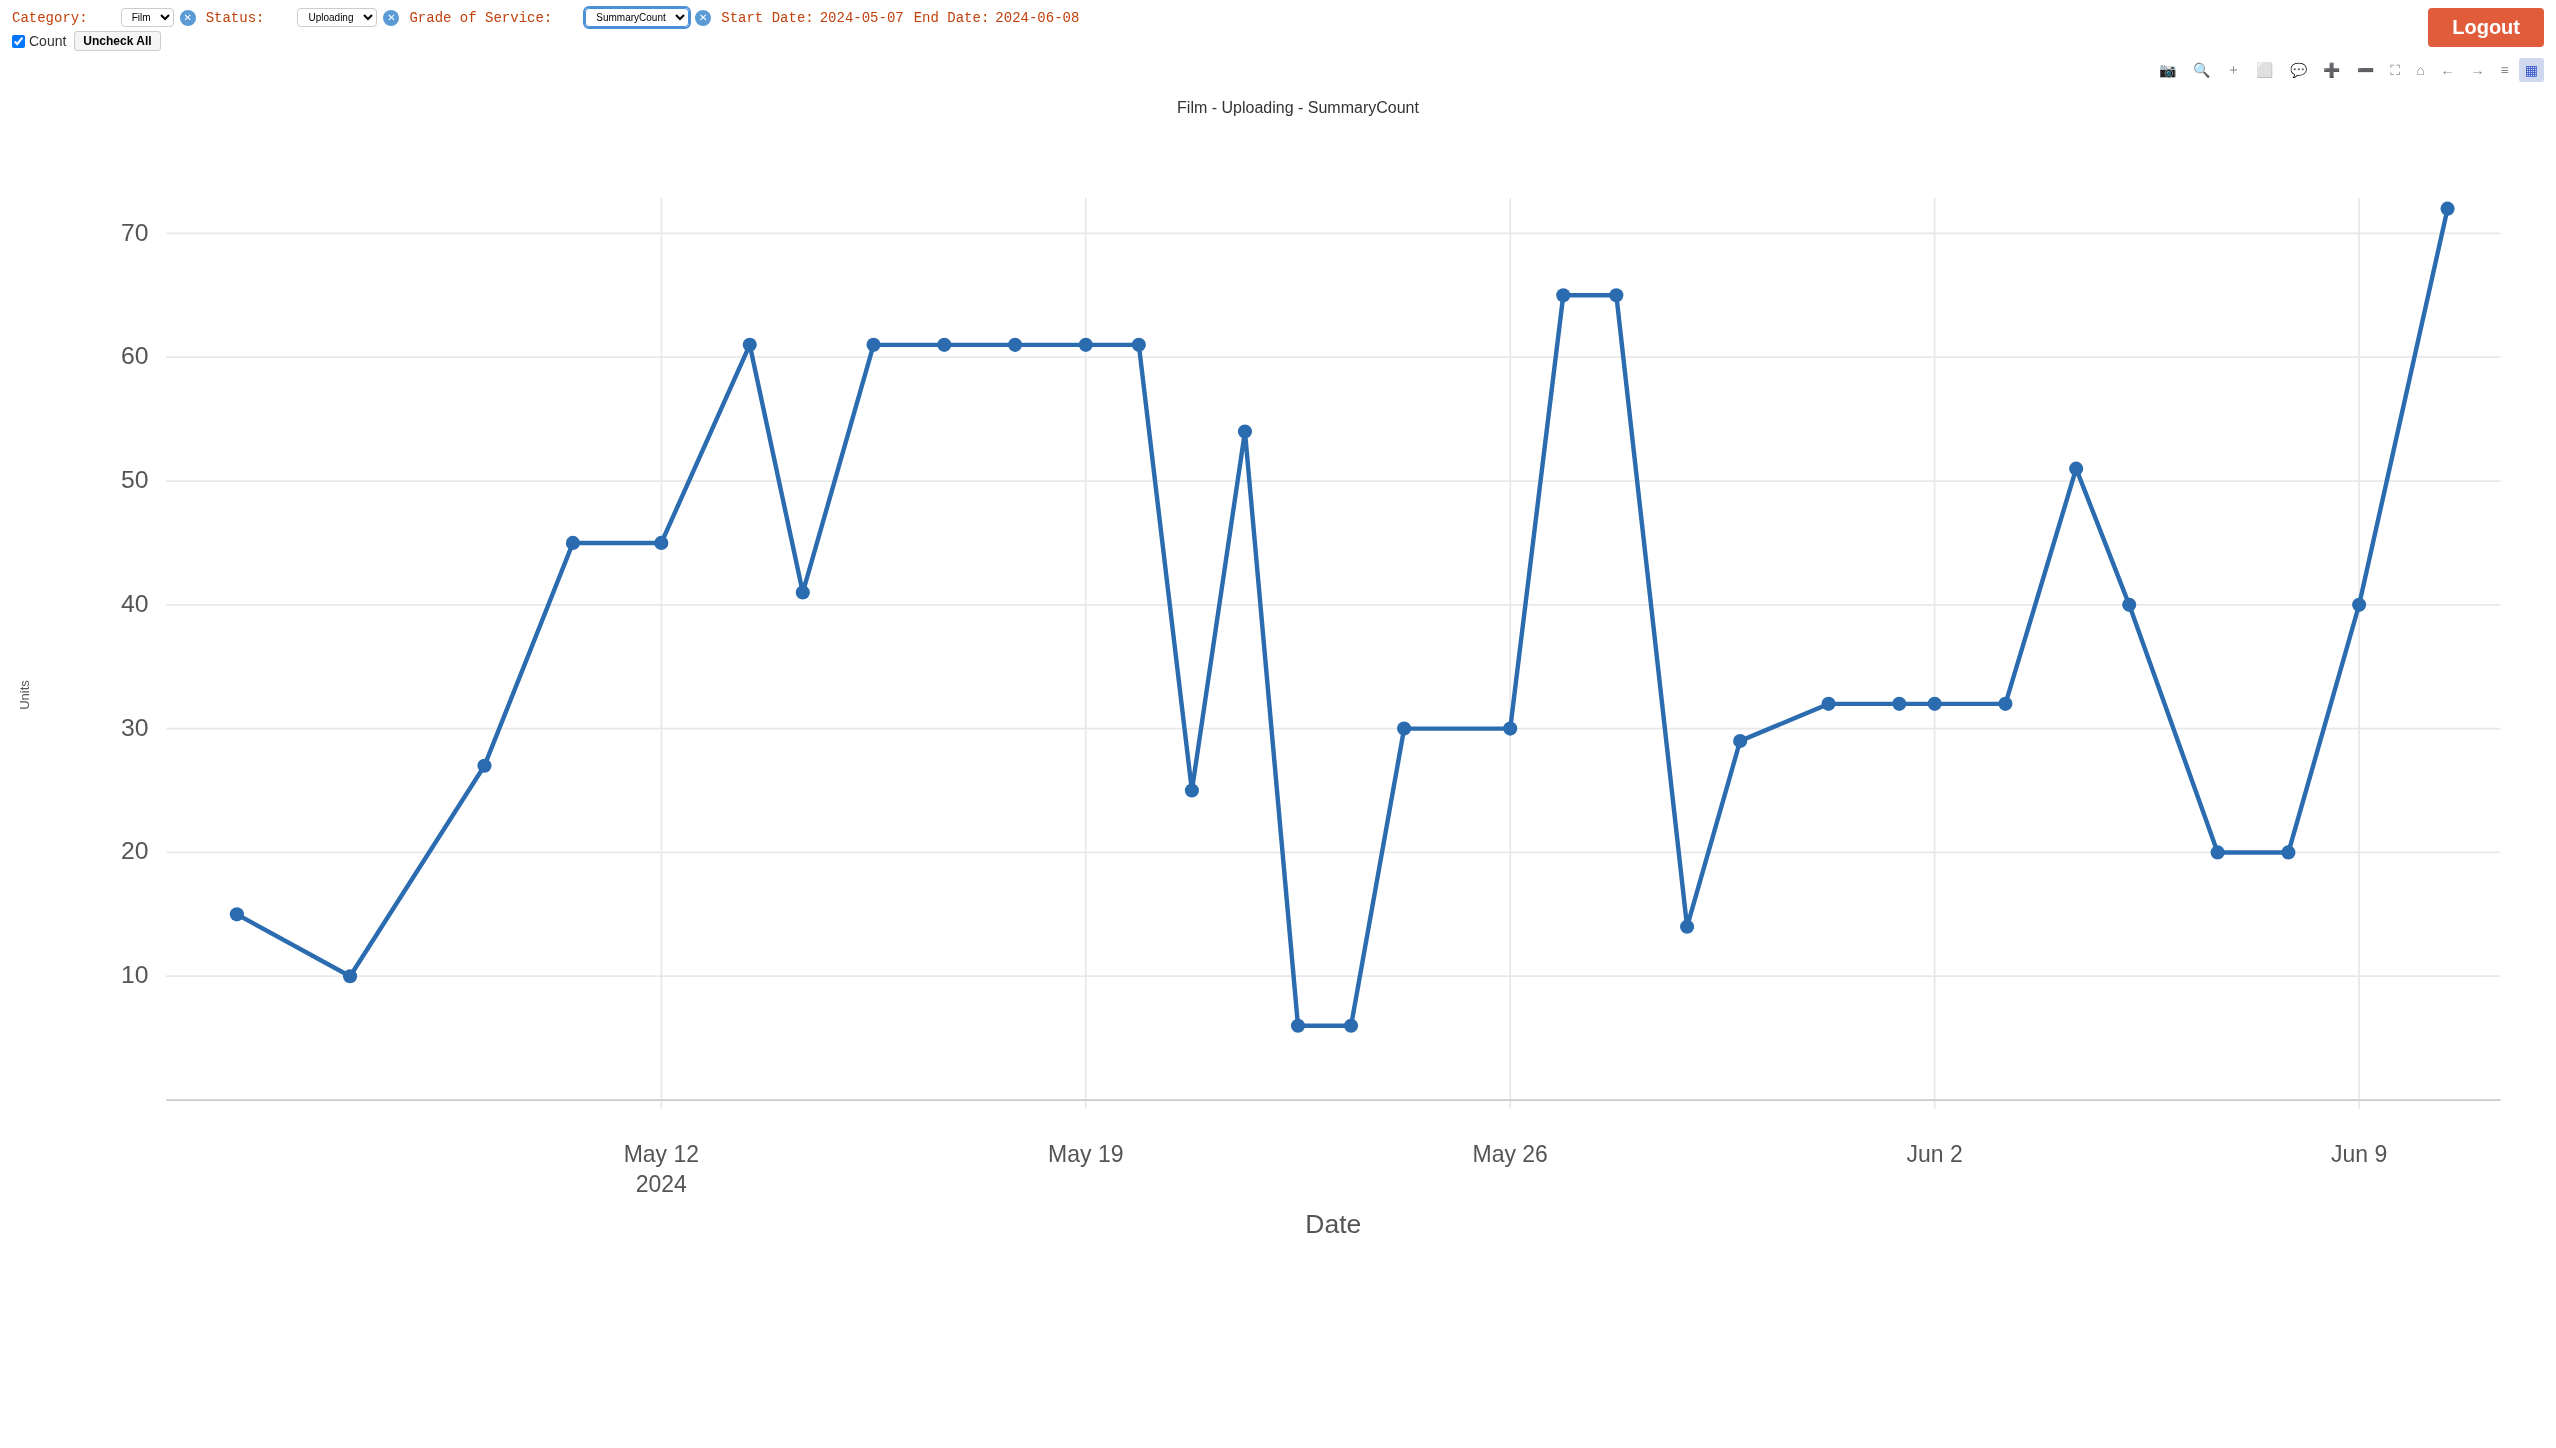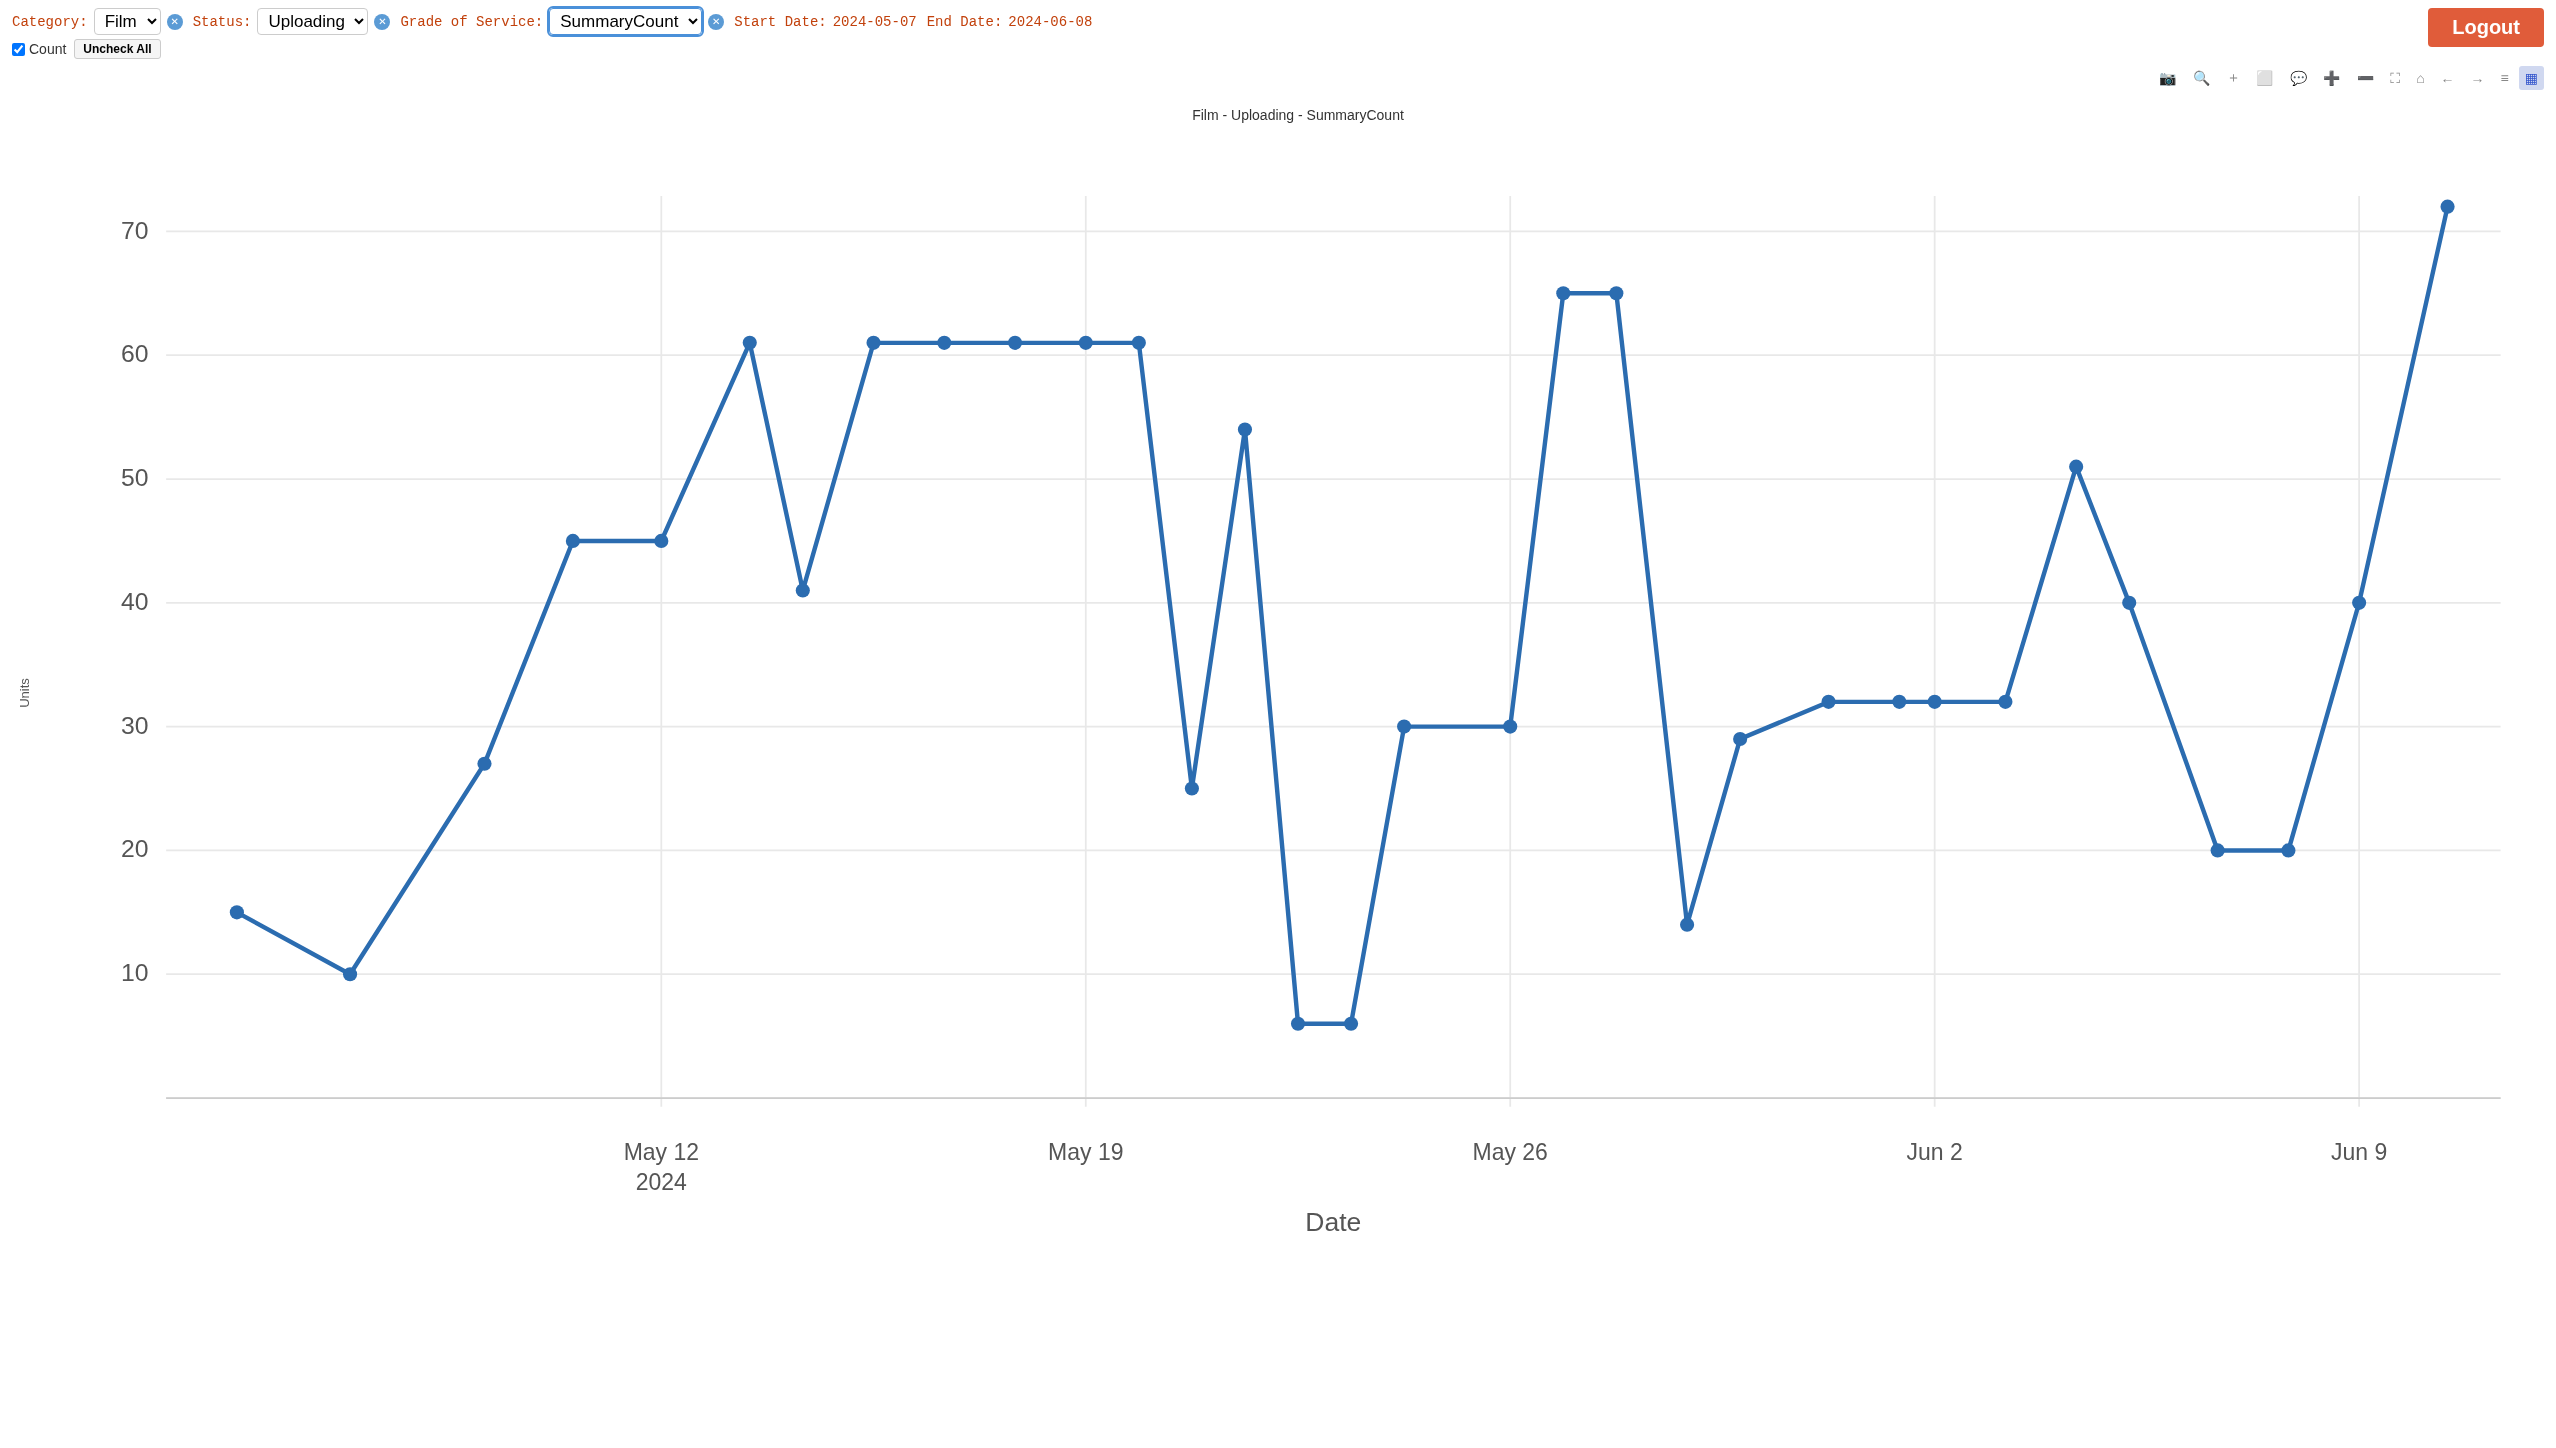--- a/index.html
+++ b/index.html
@@ -10,23 +10,24 @@
       align-items: center;
       gap: 6px;
     }
     
     .filter-label { font-weight: normal; color: #c2410c; font-family: Liberation Mono, monospace; }
     
     .filter-select {
       border: 1px solid #ccc;
       border-radius: 4px;
       padding: 2px 6px;
-      font-size: 17px;
+      font-size: 10px;
       background: #fff;
       cursor: pointer;
+      margin-left: 27px;
     }
     
     .filter-select.highlighted {
       border-color: #4a90d9;
       outline: 2px solid #4a90d9;
     }
     
     .filter-select-clear {
       background: #5b9bd5;
       border: none;
@@ -90,23 +91,23 @@
     .tool-btn.active { background: #d0d8f0; color: #3355cc; }
     
     .chart-container {
       position: relative;
       width: 100%;
       padding: 10px 20px 60px 60px;
     }
     
     .chart-title {
       text-align: center;
-      font-size: 14px;
+      font-size: 16px;
       color: #333;
-      margin-bottom: 20px;
+      margin-bottom: 28px;
     }
     
     .chart-area {
       position: relative;
       width: 100%;
     }
     
     .y-axis-label {
       position: absolute;
       left: -50px;

